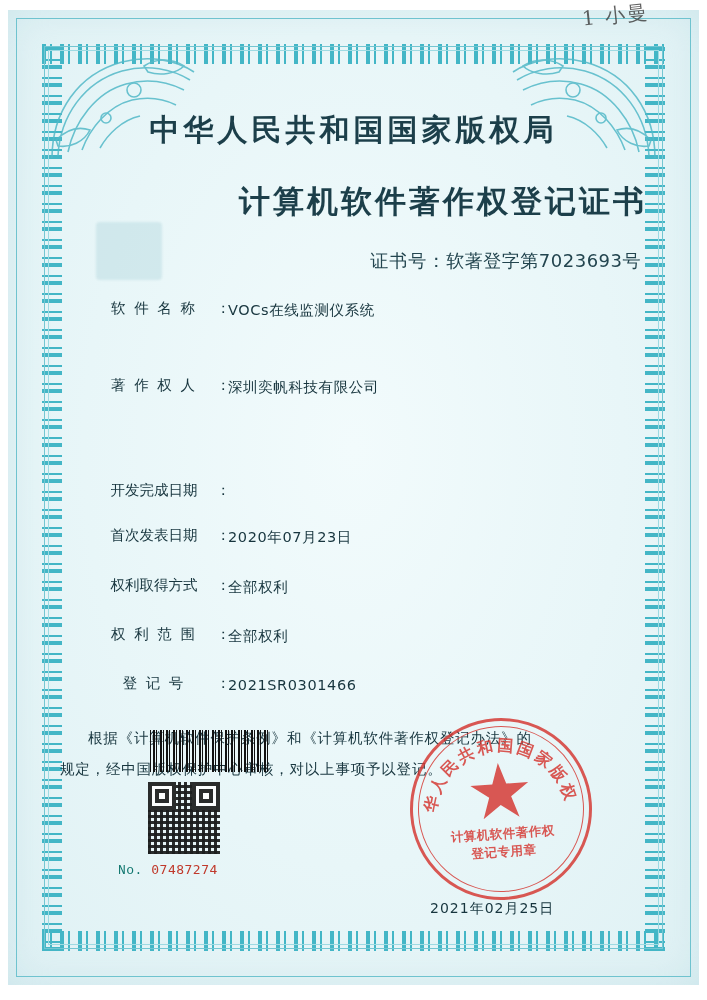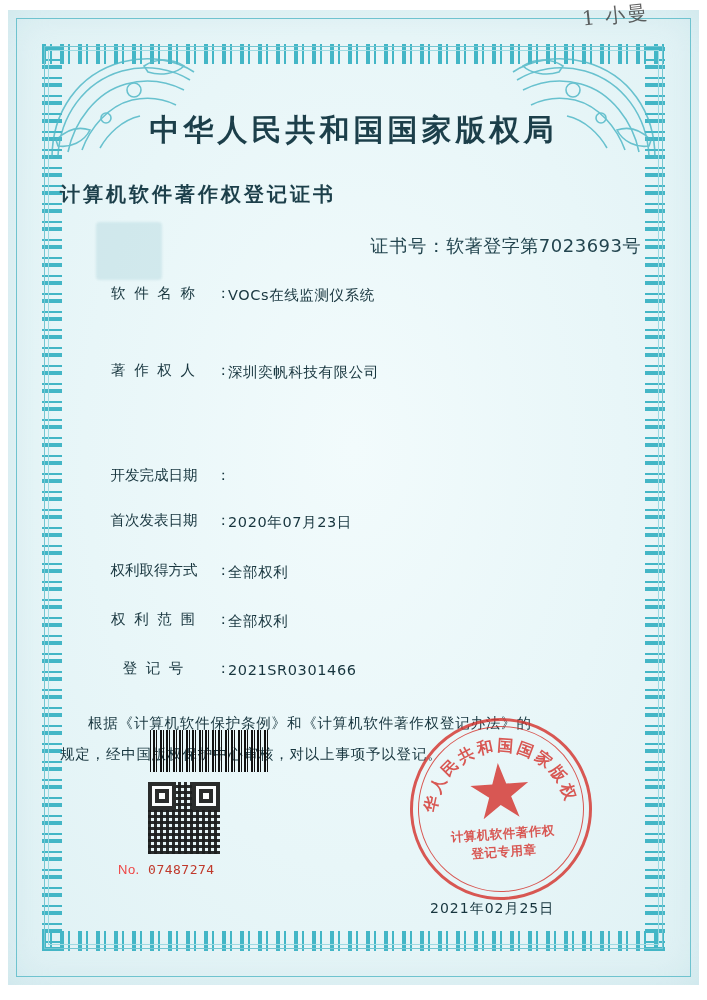--- a/index.html
+++ b/index.html
@@ -120,22 +120,22 @@
 
   .title-main {
     text-align: center;
     font-size: 30px;
     letter-spacing: 4px;
     color: #1c3f4a;
     font-weight: bold;
     font-family: "DejaVu Serif", serif;
   }
   .title-sub {
-    text-align: left;
-    font-size: 20px;
+    text-align: right;
+    font-size: 31px;
     letter-spacing: 3px;
     color: #1c3f4a;
     font-weight: bold;
     margin-top: 30px;
     font-family: "DejaVu Serif", serif;
   }
   .cert-no {
     text-align: right;
     font-size: 18px;
     color: #23454f;
@@ -266,21 +266,21 @@
   
   .footer-no {
     position: absolute;
     left: 118px;
     top: 862px;
     font-size: 13px;
     color: #c0392b;
     font-family: "DejaVu Sans Mono", monospace;
     letter-spacing: .5px;
   }
-  .footer-no .prefix { color: #ef4444; font-family: Liberation Sans, sans-serif; }
+  .footer-no .prefix { color: #0f766e; font-family: Liberation Mono, monospace; }
   .footer-date {
     position: absolute;
     left: 430px;
     top: 900px;
     font-size: 14px;
     color: #17353e;
     font-family: "DejaVu Sans", sans-serif;
     letter-spacing: 1px;
   }
 

